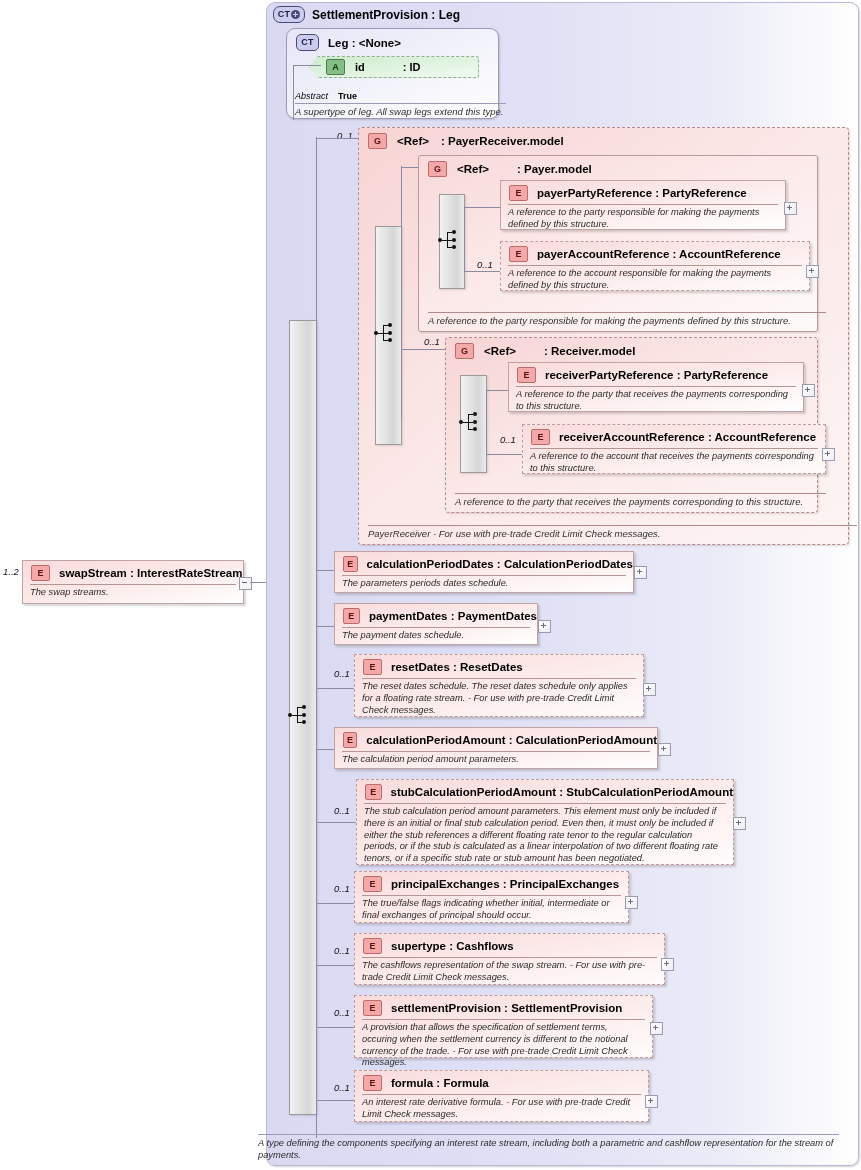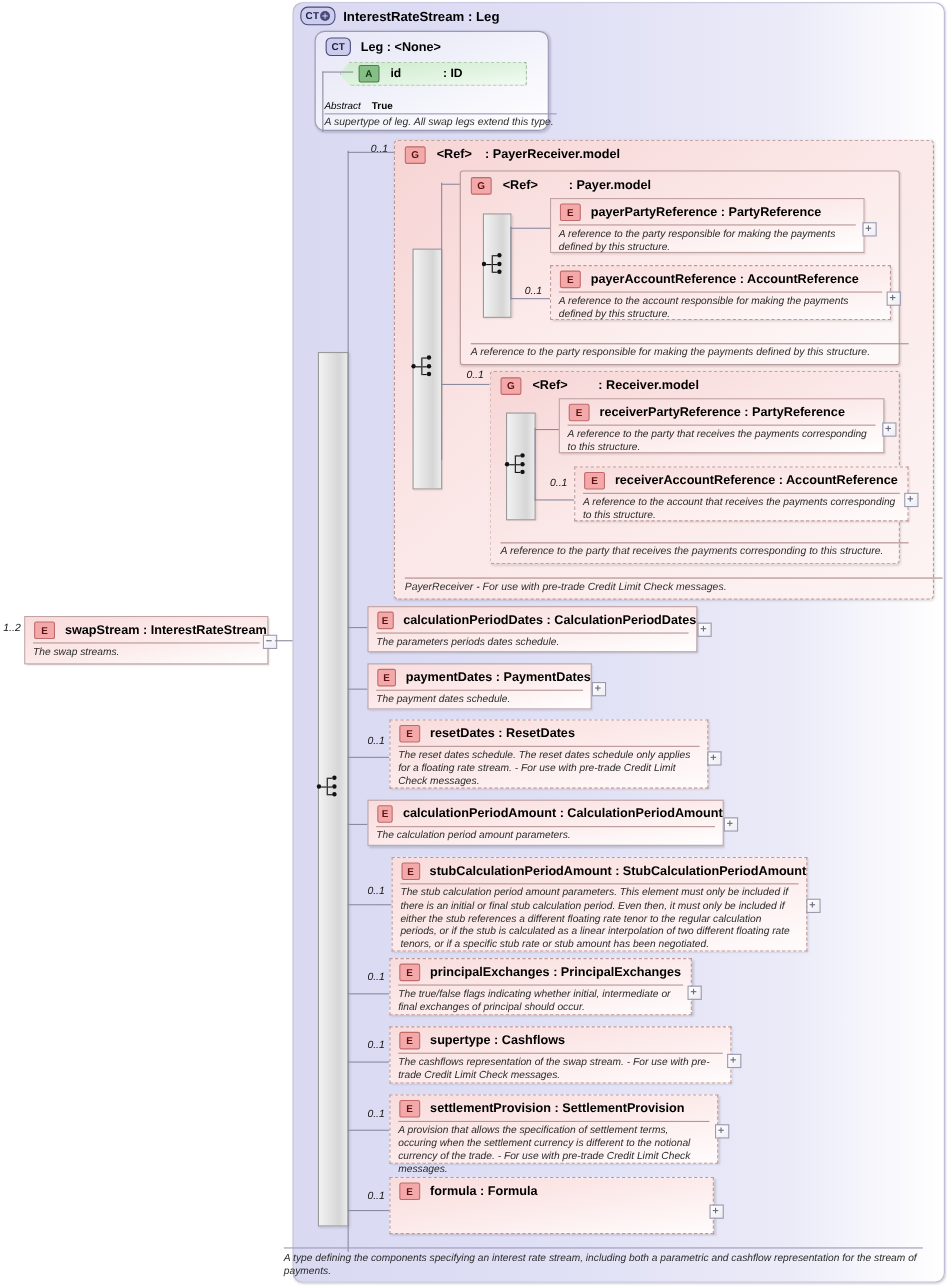--- a/index.html
+++ b/index.html
@@ -257,21 +257,21 @@
   <div class="minus" style="left:239px; top:577px;"></div>
   <div class="ln lnh" style="left:250px; top:582px; width:16px;"></div>
 
   <div class="abs ct-outer" style="left:266px; top:2px; width:593px; height:1164px;"></div>
 
   <div class="ct-title" style="left:273px; top:6px;">
     <span class="badge badge-ct">
       <span>CT</span>
         <span class="plusglyph"></span>
     </span>
-    <span>InterestRateStream : Leg</span>
+    <span>SettlementProvision : Leg</span>
   </div>
 
   <div class="abs ct-box" style="left:286px; top:28px; width:213px; height:91px;">
     <div class="ct-box-head">
       <span class="badge badge-ct2">CT</span>
       <span>Leg  : &lt;None&gt;</span>
     </div>
     <div class="abs attr-box" style="left:22px; top:27px; width:170px; height:22px;">
       <span class="badge badge-a">A</span>
       <span style="font-weight:bold;font-size:11px">id</span>
@@ -503,18 +503,19 @@
   </div>
   <div class="exp" style="left:650px; top:1022px;"></div>
 
   <div class="occ" style="left:334px; top:1082px;">0..1</div>
   <div class="ln lnh" style="left:316px; top:1100px; width:38px;"></div>
   <div class="abs el el-dashed" style="left:354px; top:1070px; width:295px; height:52px;">
     <div class="el-head">
       <span class="badge badge-e">E</span>
       <span>formula  :  Formula</span>
     </div>
+    <div class="el-desc">An interest rate derivative formula. - For use with pre-trade Credit Limit Check messages.</div>
   </div>
   <div class="exp" style="left:645px; top:1095px;"></div>
 
   <div class="ct-outer-foot" style="left:258px; top:1134px; width:581px;">A type defining the components specifying an interest rate stream, including both a parametric and cashflow representation for the stream of payments.</div>
 
 </div>
 
 </body></html>

